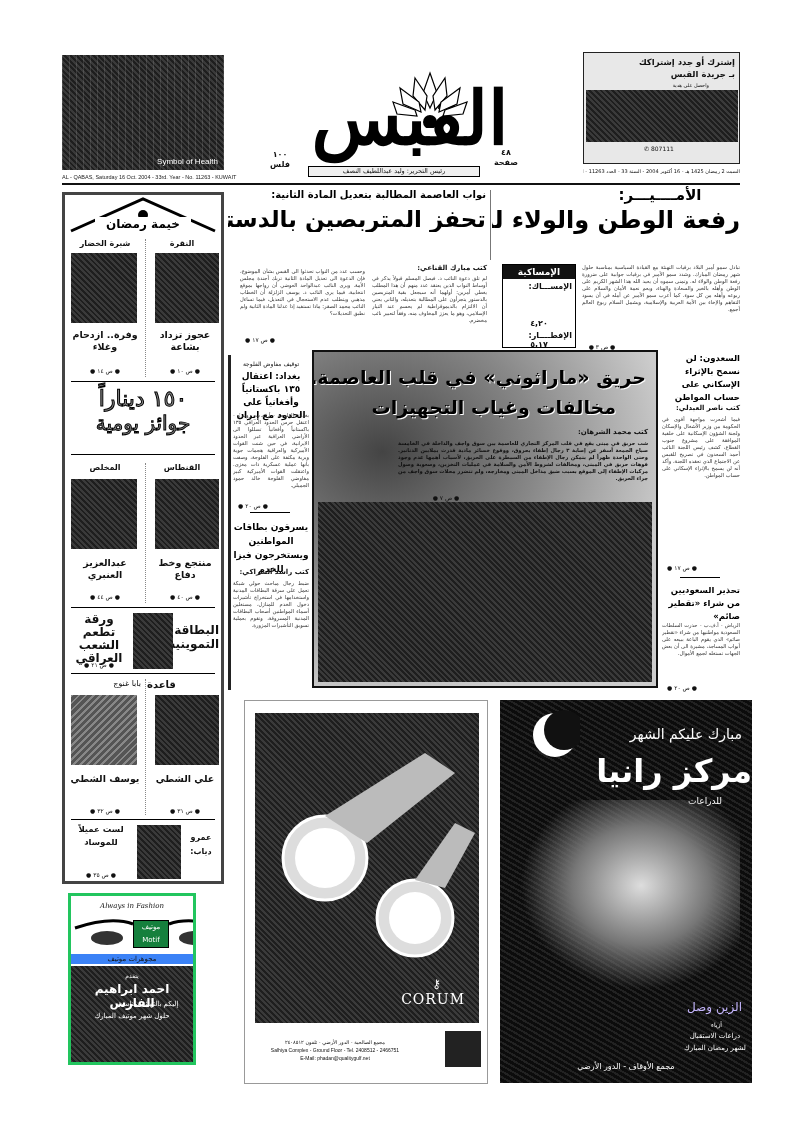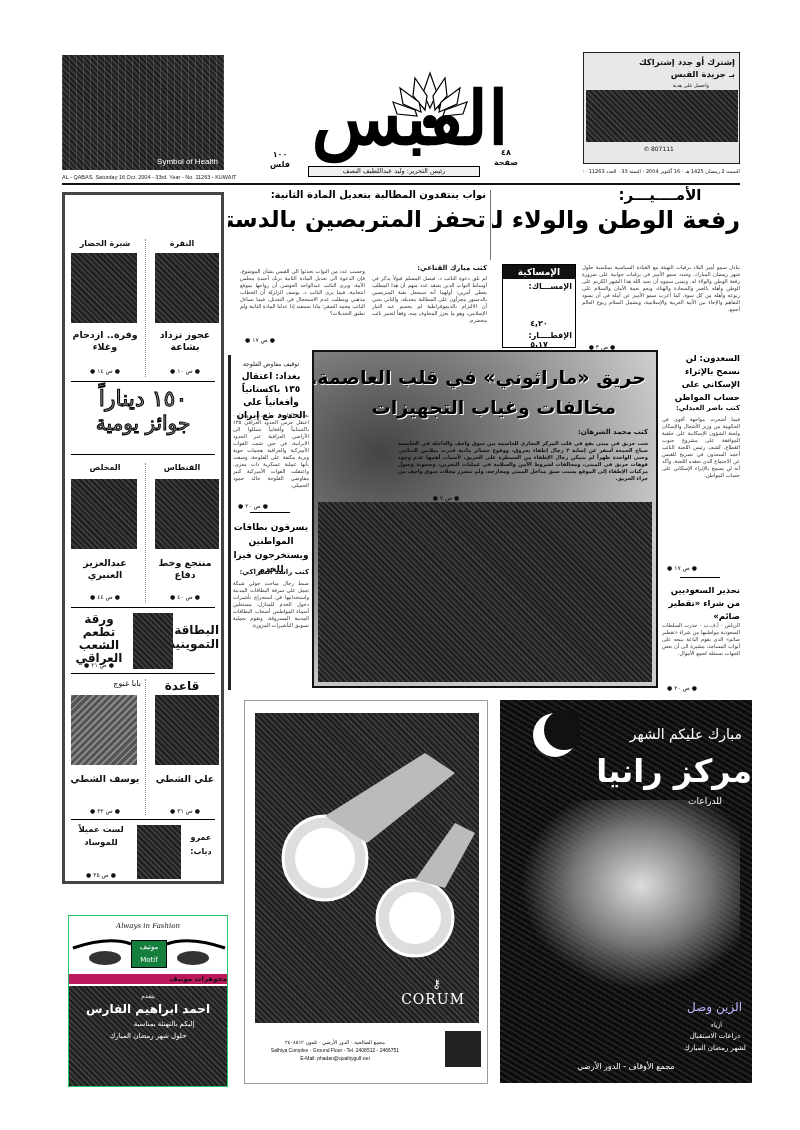--- a/index.html
+++ b/index.html
@@ -79,21 +79,21 @@
 <div class="abs page-ref" style="left:582px; top:343px; width:40px;">● ص ٣ ●</div>
 
 <div class="abs" style="left:502px; top:264px; width:74px; height:84px; border:1.5px solid #000;">
   <div class="ar" style="background:#111; color:#fff; font-size:9px; font-weight:bold; text-align:center; padding:2px 0;">الإمساكية</div>
   <div class="ar" style="font-size:8px; font-weight:bold; padding:3px 3px 0 0;">الإمســـاك:</div>
   <div style="font-size:8px; font-weight:bold; text-align:center;margin-top:28px;">٤,٢٠</div>
   <div class="ar" style="font-size:8px; font-weight:bold; padding:3px 3px 0 0;">الإفطــــار:</div>
   <div style="font-size:8px; font-weight:bold; text-align:center;">٥,١٧</div>
 </div>
 
-<div class="abs ar section-title" style="left:228px; top:189px; width:258px; font-size:10px;">نواب ينتقدون المطالبة بتعديل المادة الثانية:</div>
+<div class="abs ar section-title" style="left:228px; top:189px; width:258px; font-size:10px;">نواب العاصمة المطالبة بتعديل المادة الثانية:</div>
 <div class="abs ar section-title" style="left:228px; top:206px; width:258px; font-size:23px; white-space:nowrap; overflow:hidden;">تحفز المتربصين بالدستور</div>
 <div class="abs ar" style="left:372px; top:264px; width:115px; font-size:7px; font-weight:bold;">كتب مبارك القناعي:</div>
 <div class="abs txtblock" style="left:372px; top:275px; width:115px; height:70px;">لم تلق دعوة النائب د. فيصل المسلم قبولاً يذكر في أوساط النواب الذين يعتقد عدد منهم أن هذا المطلب يغطي أمرين: أولهما أنه سيجعل بقية المتربصين بالدستور يتجرأون على المطالبة بتعديله، والثاني يعني أن الالتزام بالديموقراطية لم يحسم عند التيار الإسلامي، وهو ما يعزز المخاوف منه، وفقاً لتعبير نائب مخضرم.</div>
 <div class="abs txtblock" style="left:240px; top:268px; width:125px; height:66px;">وحسب عدد من النواب تحدثوا الى القبس بشأن الموضوع، فإن الدعوة الى تعديل المادة الثانية تربك أجندة مجلس الأمة. ويرى النائب عبدالواحد العوضي أن رواجها بموقع انتخابية، فيما يرى النائب د. يوسف الزلزلة أن الخطاب مذهبي ويتطلب عدم الاستعجال في التعديل، فيما تساءل النائب محمد الصقر: ماذا تستفيد إذا عدلنا المادة الثانية ولم نطبق التعديلات؟</div>
 <div class="abs page-ref" style="left:240px; top:336px; width:40px;">● ص ١٧ ●</div>
 
 <div class="abs" style="left:312px; top:350px; width:346px; height:338px; border:2px solid #111; background:#d8d8d8; overflow:hidden;">
   <div class="abs" style="left:0; top:0; width:100%; height:100%; background: radial-gradient(ellipse at 20% 30%, #444 0%, #888 40%, #ccc 75%);"></div>
   <div class="abs ar section-title" style="right:10px; top:14px; font-size:19px; white-space:nowrap; text-shadow:1px 1px 0 #fff;">حريق «ماراثوني» في قلب العاصمة..</div>
   <div class="abs ar section-title" style="right:40px; top:44px; font-size:19px; white-space:nowrap; text-shadow:1px 1px 0 #fff;">مخالفات وغياب التجهيزات</div>
@@ -117,20 +117,27 @@
 <div class="abs ar" style="left:662px; top:404px; width:78px; font-size:7px; font-weight:bold;">كتب ناصر العبدلي:</div>
 <div class="abs txtblock" style="left:662px; top:416px; width:78px; height:148px;">فيما أشعرت مواجهة أقوى في الحكومة بين وزير الأشغال والإسكان ولجنة الشؤون الإسكانية على خلفية الموافقة على مشروع جنوب القطاع، كشف رئيس اللجنة النائب أحمد السعدون في تصريح للقبس عن الاجتماع الذي تعقده اللجنة، وأكد أنه لن يسمح بالإثراء الإسكاني على حساب المواطن.</div>
 <div class="abs page-ref" style="left:662px; top:564px; width:40px;">● ص ١٧ ●</div>
 <div class="abs" style="left:680px; top:577px; width:40px; height:1px; background:#000;"></div>
 <div class="abs ar section-title" style="left:662px; top:584px; width:78px; font-size:8.5px; line-height:13px;">تحذير السعوديين من شراء «تقطير صائم»</div>
 <div class="abs txtblock" style="left:662px; top:622px; width:78px; height:58px;">الرياض - أ.ف.ب - حذرت السلطات السعودية مواطنيها من شراء «تقطير صائم» الذي يقوم الباعة ببيعه على أبواب المساجد، مشيرة الى أن بعض الجهات تستغله لجمع الأموال.</div>
 <div class="abs page-ref" style="left:662px; top:684px; width:40px;">● ص ٢٠ ●</div>
 
 <div class="abs" style="left:62px; top:192px; width:162px; height:692px; border:3px solid #444; background:#fff;">
 
+  <div class="abs" style="left:0; top:0; width:156px; height:40px;">
+    <svg width="156" height="40" style="position:absolute; left:0; top:0;">
+      <polyline points="6,36 78,4 150,36" fill="none" stroke="#000" stroke-width="3"></polyline>
+      <circle cx="78" cy="20" r="5" fill="#000"></circle>
+    </svg>
+    <div class="ar section-title" style="position:absolute; left:30px; top:22px; width:96px; text-align:center; font-size:12px; background:#fff;">خيمة رمضان</div>
+  </div>
 
   <div class="abs ar" style="left:82px; top:44px; width:70px; text-align:center; font-size:8px; font-weight:bold;">النقرة</div>
   <div class="abs photo" style="left:90px; top:58px; width:64px; height:70px;"></div>
   <div class="abs caption-line" style="left:84px; top:134px; width:72px;">عجوز تزداد بشاعة</div>
   <div class="abs page-ref" style="left:84px; top:172px; width:72px;">● ص ١٠ ●</div>
 
   <div class="abs hairline" style="left:80px; top:44px; width:1px; height:138px;"></div>
 
   <div class="abs ar" style="left:4px; top:44px; width:72px; text-align:center; font-size:8px; font-weight:bold;">شبرة الخضار</div>
   <div class="abs photo" style="left:6px; top:58px; width:66px; height:70px;"></div>
@@ -156,58 +163,58 @@
 
   <div class="abs" style="left:6px; top:412px; width:144px; height:1px; background:#000;"></div>
 
   <div class="abs ar" style="left:110px; top:428px; width:44px; font-size:12px; font-weight:bold; line-height:14px; text-align:center;">البطاقة التموينية</div>
   <div class="abs photo" style="left:68px; top:418px; width:40px; height:56px;"></div>
   <div class="abs caption-line" style="left:2px; top:418px; width:64px; font-size:12px; line-height:13px;">ورقة تطعم الشعب العراقي</div>
   <div class="abs page-ref" style="left:2px; top:466px; width:64px;">● ص ٢١ ●</div>
 
   <div class="abs" style="left:6px; top:478px; width:144px; height:1px; background:#000;"></div>
 
-  <div class="abs ar" style="left:82px; top:484px; width:70px; text-align:center; font-size:12px; font-weight:bold;">قاعدة</div>
+  <div class="abs ar" style="left:82px; top:484px; width:70px; text-align:left; font-size:10px; font-weight:bold;">قاعدة</div>
   <div class="abs photo" style="left:90px; top:500px; width:64px; height:70px;"></div>
   <div class="abs caption-line" style="left:84px; top:578px; width:72px;">علي الشطي</div>
   <div class="abs page-ref" style="left:84px; top:612px; width:72px;">● ص ٣١ ●</div>
 
   <div class="abs hairline" style="left:80px; top:484px; width:1px; height:136px;"></div>
 
   <div class="abs ar" style="left:4px; top:484px; width:72px; text-align:right; font-size:8px; font-weight:normal;">بابا غنوج</div>
   <div class="abs photo-light" style="left:6px; top:500px; width:66px; height:70px;"></div>
   <div class="abs caption-line" style="left:2px; top:578px; width:76px;">يوسف الشطي</div>
   <div class="abs page-ref" style="left:2px; top:612px; width:76px;">● ص ٣٢ ●</div>
 
   <div class="abs" style="left:6px; top:624px; width:144px; height:1px; background:#000;"></div>
 
   <div class="abs ar" style="left:118px; top:636px; width:36px; font-size:8px; font-weight:bold; line-height:14px; text-align:center;">عمرو دياب:</div>
   <div class="abs photo" style="left:72px; top:630px; width:44px; height:54px;"></div>
   <div class="abs caption-line" style="left:2px; top:628px; width:68px; font-size:8.5px; line-height:13px;">لست عميلاً للموساد</div>
   <div class="abs page-ref" style="left:2px; top:676px; width:68px;">● ص ٣٥ ●</div>
 </div>
 
-<div class="abs" style="left:68px; top:915px; width:160px; height:172px; border:1px solid #22c55e; background:#fff; overflow:hidden;">
+<div class="abs" style="left:68px; top:893px; width:128px; height:172px; border:3px solid #22c55e; background:#fff; overflow:hidden;">
   <div style="position:absolute; left:0; top:6px; width:100%; text-align:center; font-family:'DejaVu Serif', serif; font-style:italic; font-size:7px;">Always in Fashion</div>
   <svg width="160" height="40" style="position:absolute; left:0; top:14px;">
     <path d="M4 18 Q40 6 62 14" stroke="#000" stroke-width="3" fill="none"></path>
     <path d="M98 14 Q120 6 156 18" stroke="#000" stroke-width="3" fill="none"></path>
     <ellipse cx="36" cy="28" rx="16" ry="7" fill="#333"></ellipse>
     <ellipse cx="124" cy="28" rx="16" ry="7" fill="#333"></ellipse>
   </svg>
   <div style="position:absolute; left:62px; top:24px; width:36px; height:28px; border:1px solid #000; background:#15803d; color:#fff; font-size:7px; text-align:center; line-height:13px;">
     <div>موتيف</div>
     <div>Motif</div>
   </div>
-  <div class="ar" style="position:absolute; left:0; top:58px; width:100%; font-size:7px; font-weight:bold; background:#be185d; padding:1px 0;">مجوهرات موتيف</div>
+  <div class="ar" style="position:absolute; left:0; top:58px; width:100%; text-align:center; font-size:7px; font-weight:normal; background:#3b82f6; padding:1px 0;">مجوهرات موتيف</div>
   <div class="photo" style="position:absolute; left:0; top:70px; width:100%; height:102px;"></div>
   <div class="ar" style="position:absolute; left:0; top:76px; width:100%; text-align:center; font-size:6px; color:#fff;">يتقدم</div>
   <div class="ar" style="position:absolute; left:0; top:86px; width:100%; text-align:center; font-size:12px; font-weight:bold; color:#fff;">احمد ابراهيم الفارس</div>
   <div class="ar" style="position:absolute; left:0; top:104px; width:100%; text-align:center; font-size:7px; color:#fff;padding-left:32px;">إليكم بالتهنئة بمناسبة</div>
-  <div class="ar" style="position:absolute; left:0; top:116px; width:100%; text-align:center; font-size:7px; color:#fff;">حلول شهر رمضان المبارك</div>
+  <div class="ar" style="position:absolute; left:0; top:116px; width:100%; text-align:center; font-size:7px; color:#fff;">حلول شهر موتيف المبارك</div>
 </div>
 
 <div class="abs" style="left:244px; top:700px; width:244px; height:384px; border:1px solid #999; background:#fff;">
   <div class="photo" style="position:absolute; left:10px; top:12px; width:224px; height:310px;">
     <svg width="224" height="310" style="position:absolute; left:0; top:0;">
       <circle cx="70" cy="145" r="42" fill="#ddd" stroke="#fff" stroke-width="3"></circle>
       <circle cx="70" cy="145" r="30" fill="#fff"></circle>
       <circle cx="160" cy="205" r="38" fill="#ddd" stroke="#fff" stroke-width="3"></circle>
       <circle cx="160" cy="205" r="26" fill="#fff"></circle>
       <path d="M70 103 L170 40 L200 60 L112 130 Z" fill="#bbb"></path>

